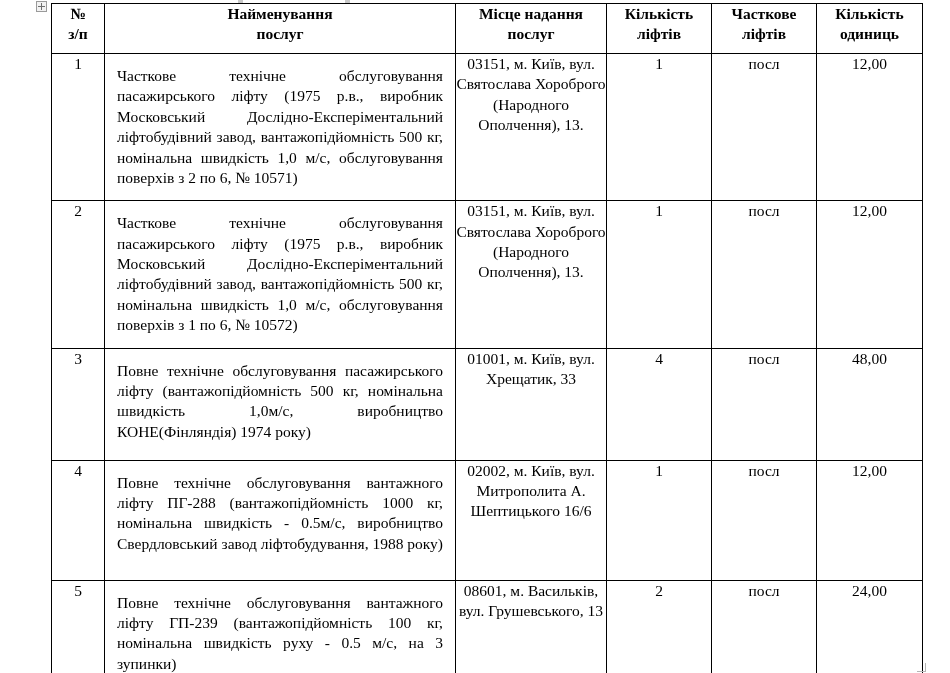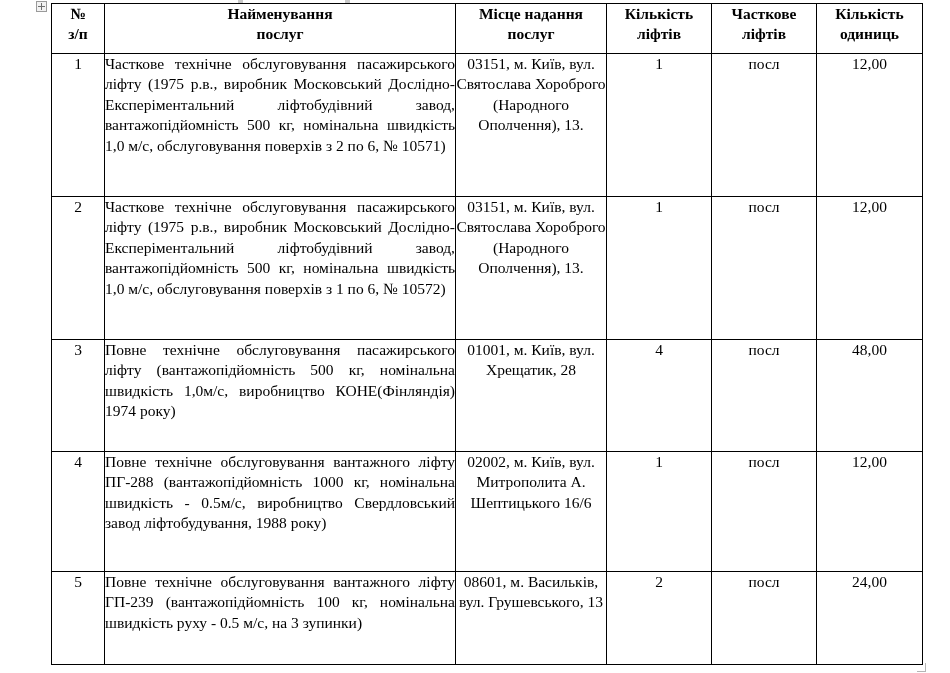--- a/index.html
+++ b/index.html
@@ -117,21 +117,21 @@
     font-size: 15.5px;
   }
   td.name {
     text-align: justify;
     text-align-last: left;
     padding: 5px 6px 5px 8px;
     hyphens: none;
     line-height: 1.315;
   }
   td.name p {
-    margin: 0;
+    margin: 12px;
     text-align: justify;
     text-align-last: left;
   }
   td.place {
     text-align: center;
     padding: 6px 4px 5px 4px;
     line-height: 1.315;
   }
   td.ctr {
     text-align: center;
@@ -209,21 +209,21 @@
         <td class="place">03151, м. Київ, вул. Святослава Хороброго (Народного Ополчення), 13.</td>
         <td class="ctr">1</td>
         <td class="ctr">посл</td>
         <td class="ctr">12,00</td>
       </tr>
       <tr class="r3">
         <td class="num">3</td>
         <td class="name">
             <p>Повне технічне обслуговування пасажирського ліфту (вантажопідйомність 500 кг, номінальна швидкість 1,0м/с, виробництво КОНЕ(Фінляндія) 1974 року)</p>
           </td>
-        <td class="place">01001, м. Київ, вул. Хрещатик, 28</td>
+        <td class="place">01001, м. Київ, вул. Хрещатик, 33</td>
         <td class="ctr">4</td>
         <td class="ctr">посл</td>
         <td class="ctr">48,00</td>
       </tr>
       <tr class="r4">
         <td class="num">4</td>
         <td class="name">
             <p>Повне технічне обслуговування вантажного ліфту ПГ-288 (вантажопідйомність 1000 кг, номінальна швидкість - 0.5м/с, виробництво Свердловський завод ліфтобудування, 1988 року)</p>
           </td>
         <td class="place">02002, м. Київ, вул. Митрополита А. Шептицького 16/6</td>

